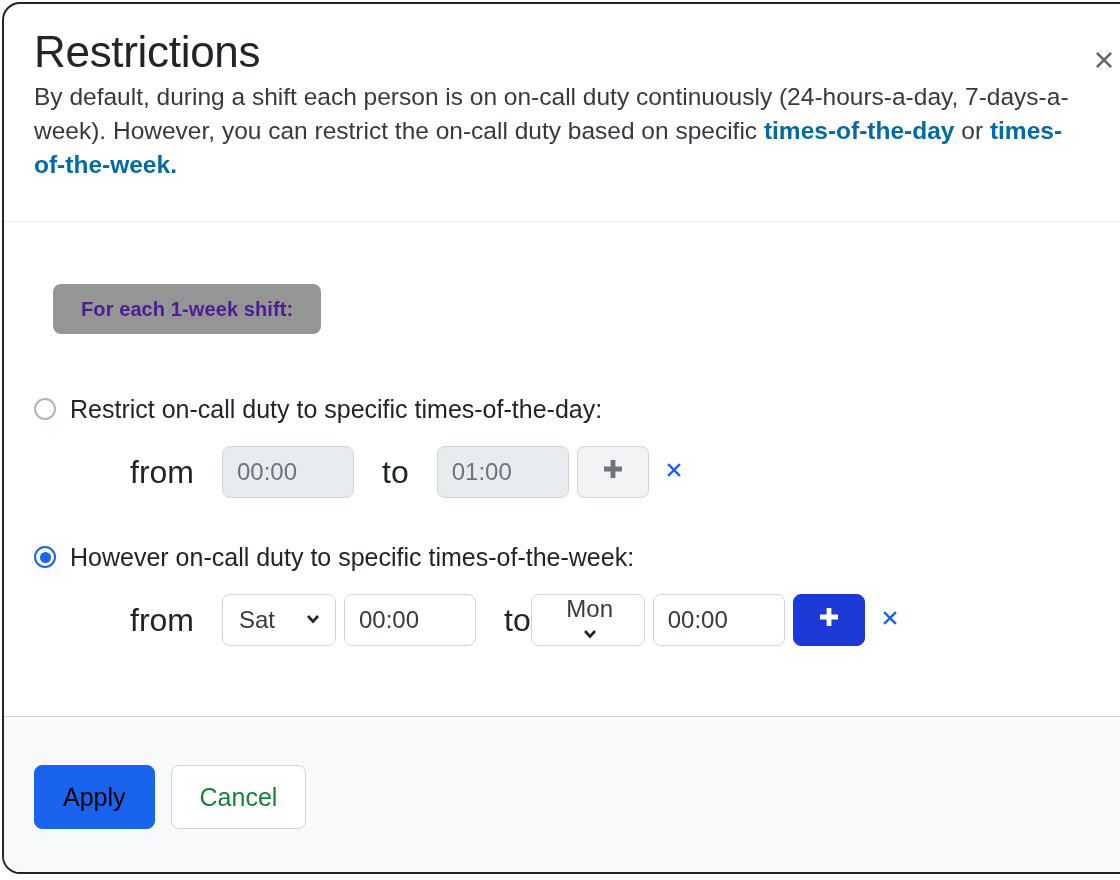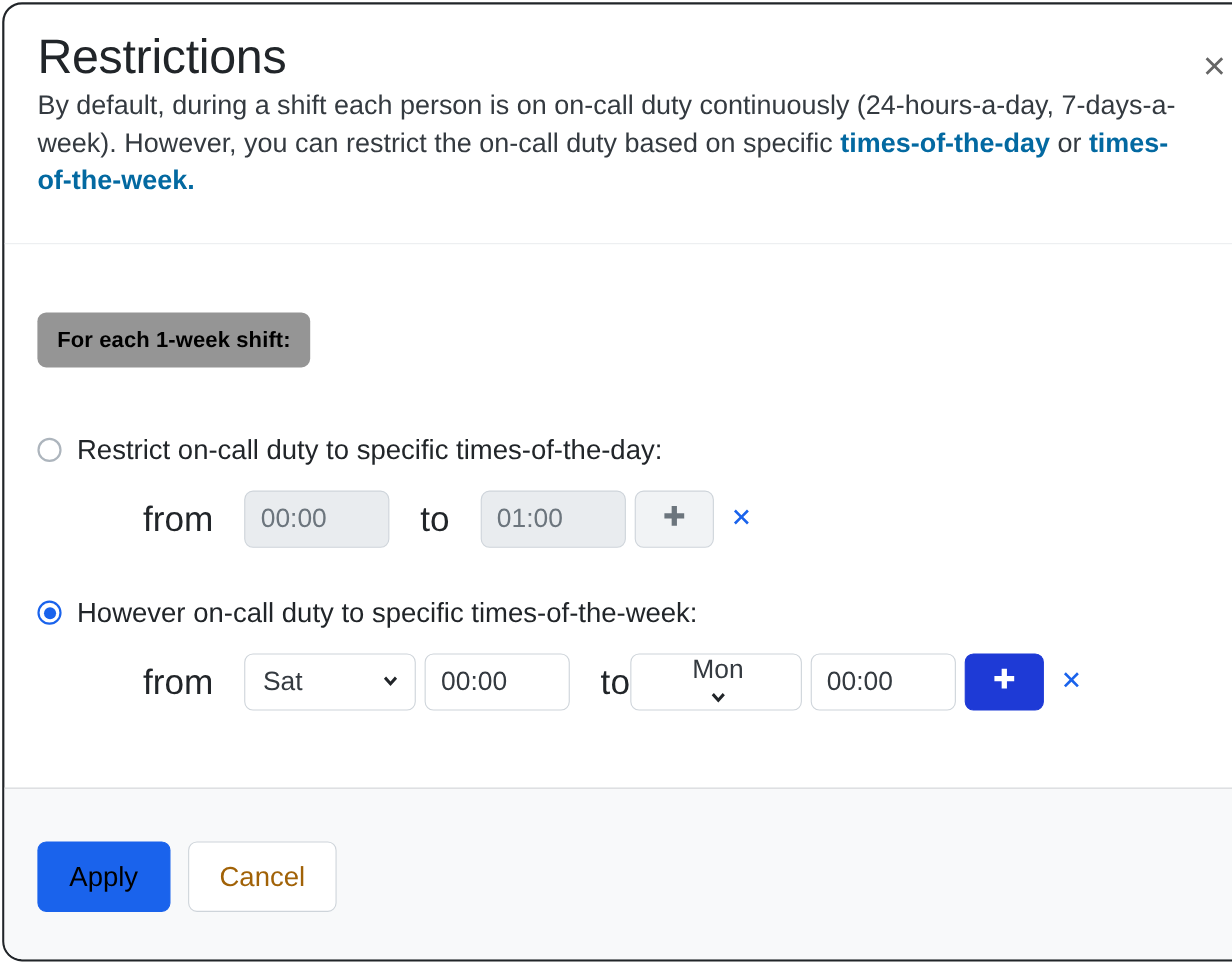--- a/index.html
+++ b/index.html
@@ -75,27 +75,28 @@
     padding: 0 30px;
     box-sizing: border-box;
     height: 494px;
     position: relative;
   }
 
   .shift-badge {
     display: inline-block;
     margin-top: 62px;
     background: #959595;
-    color: #000000;
+    color: #4c1d95;
     font-size: 20px;
     font-weight: 700;
     letter-spacing: 0.1px;
-    padding: 13px 18px;
+    padding: 13px 28px;
     border-radius: 8px;
     line-height: 24px;
+    margin-left: 19px;
   }
 
   .option-group { margin-top: 60px; }
 
   .option-row {
     display: flex;
     align-items: center;
     gap: 14px;
   }
   .radio {
@@ -168,21 +169,21 @@
     border: 1px solid #ced4da;
     color: #343a40;
   }
 
   .time-input {
     padding: 16px 14px;
     width: 132px;
   }
 
   .select-ctl {
-    width: 156px;
+    width: 114px;
     padding: 0 12px 0 16px;
     justify-content: space-between;
     cursor: pointer;
   }
   .select-ctl .chev { display: flex; align-items: center; }
 
   .icon-btn {
     width: 72px;
     justify-content: center;
     cursor: pointer;
@@ -228,21 +229,21 @@
     cursor: pointer;
     box-sizing: border-box;
   }
   .btn-primary {
     background: #1a63ec;
     color: #000000;
     border: 1px solid #1a63ec;
   }
   .btn-secondary {
     background: #ffffff;
-    color: #a16207;
+    color: #15803d;
     border: 1px solid #ced4da;
   }
 </style>
 </head>
 <body>
 
 <div class="dialog">
 
   <div class="dialog-header">
     <h1 class="dialog-title">Restrictions</h1>

